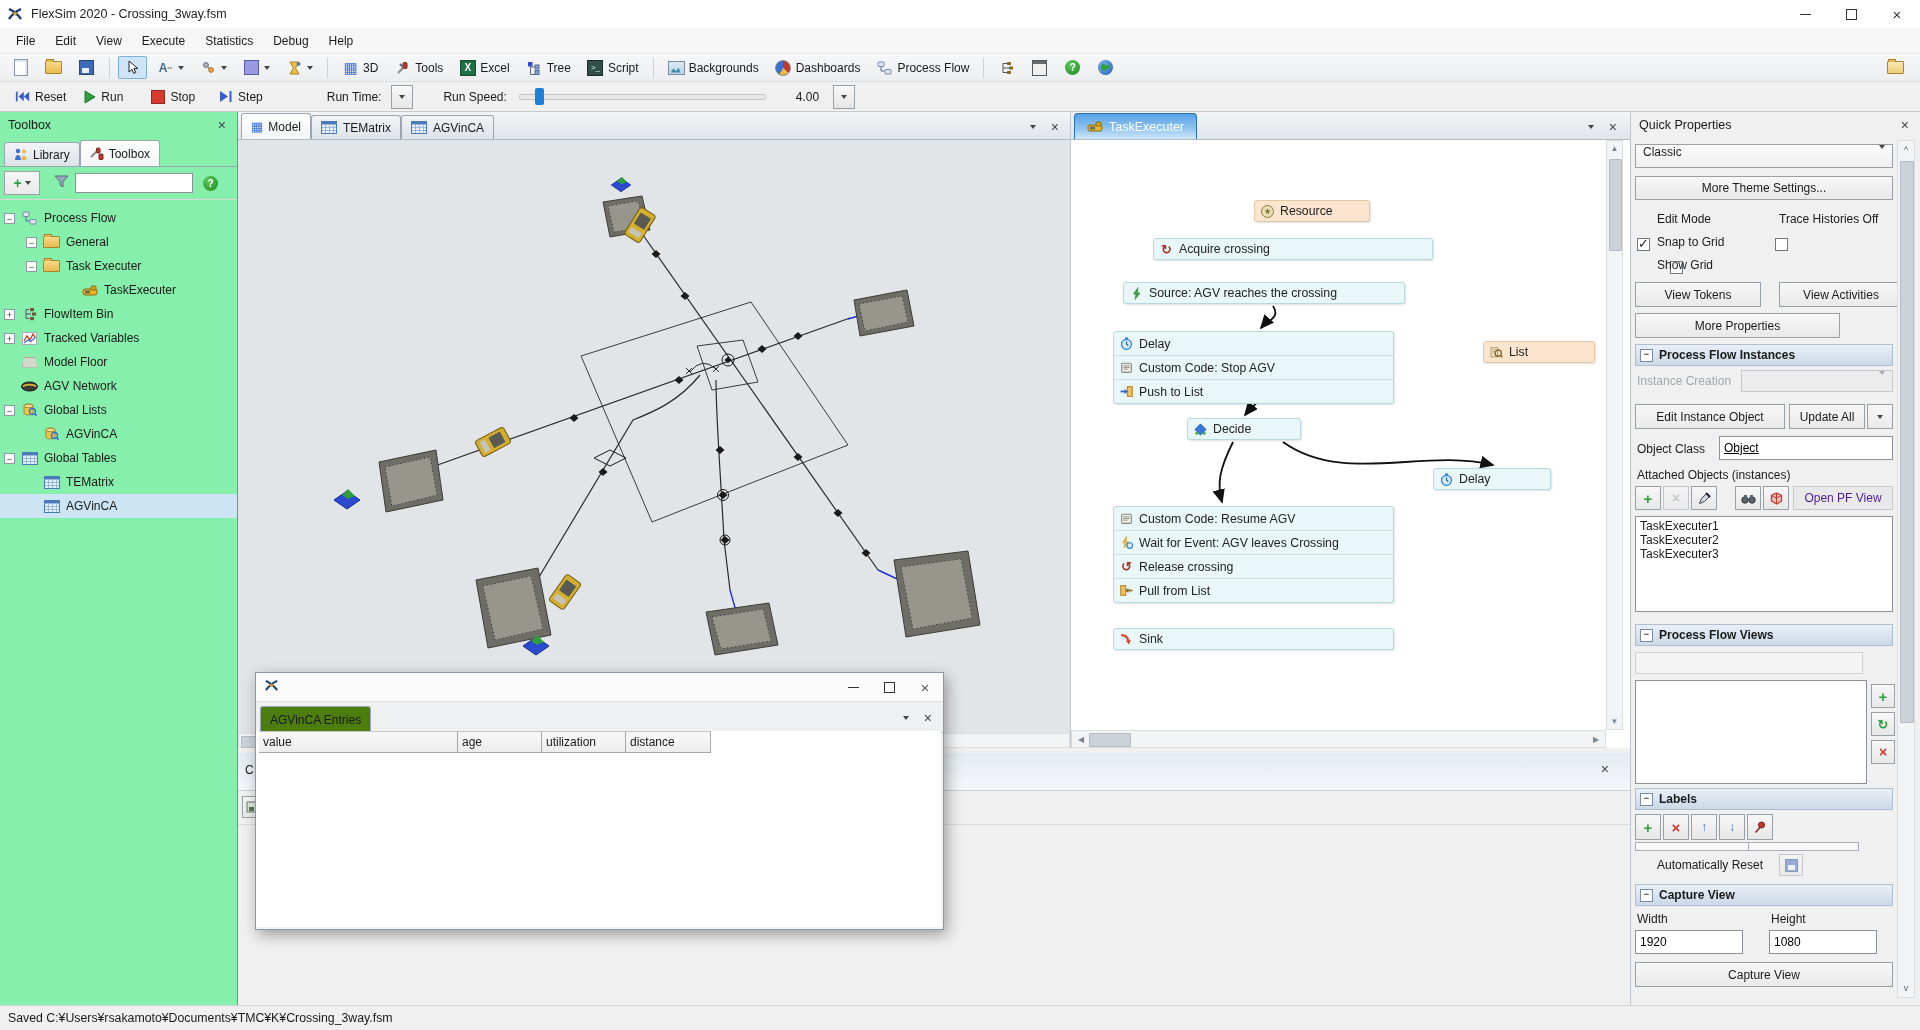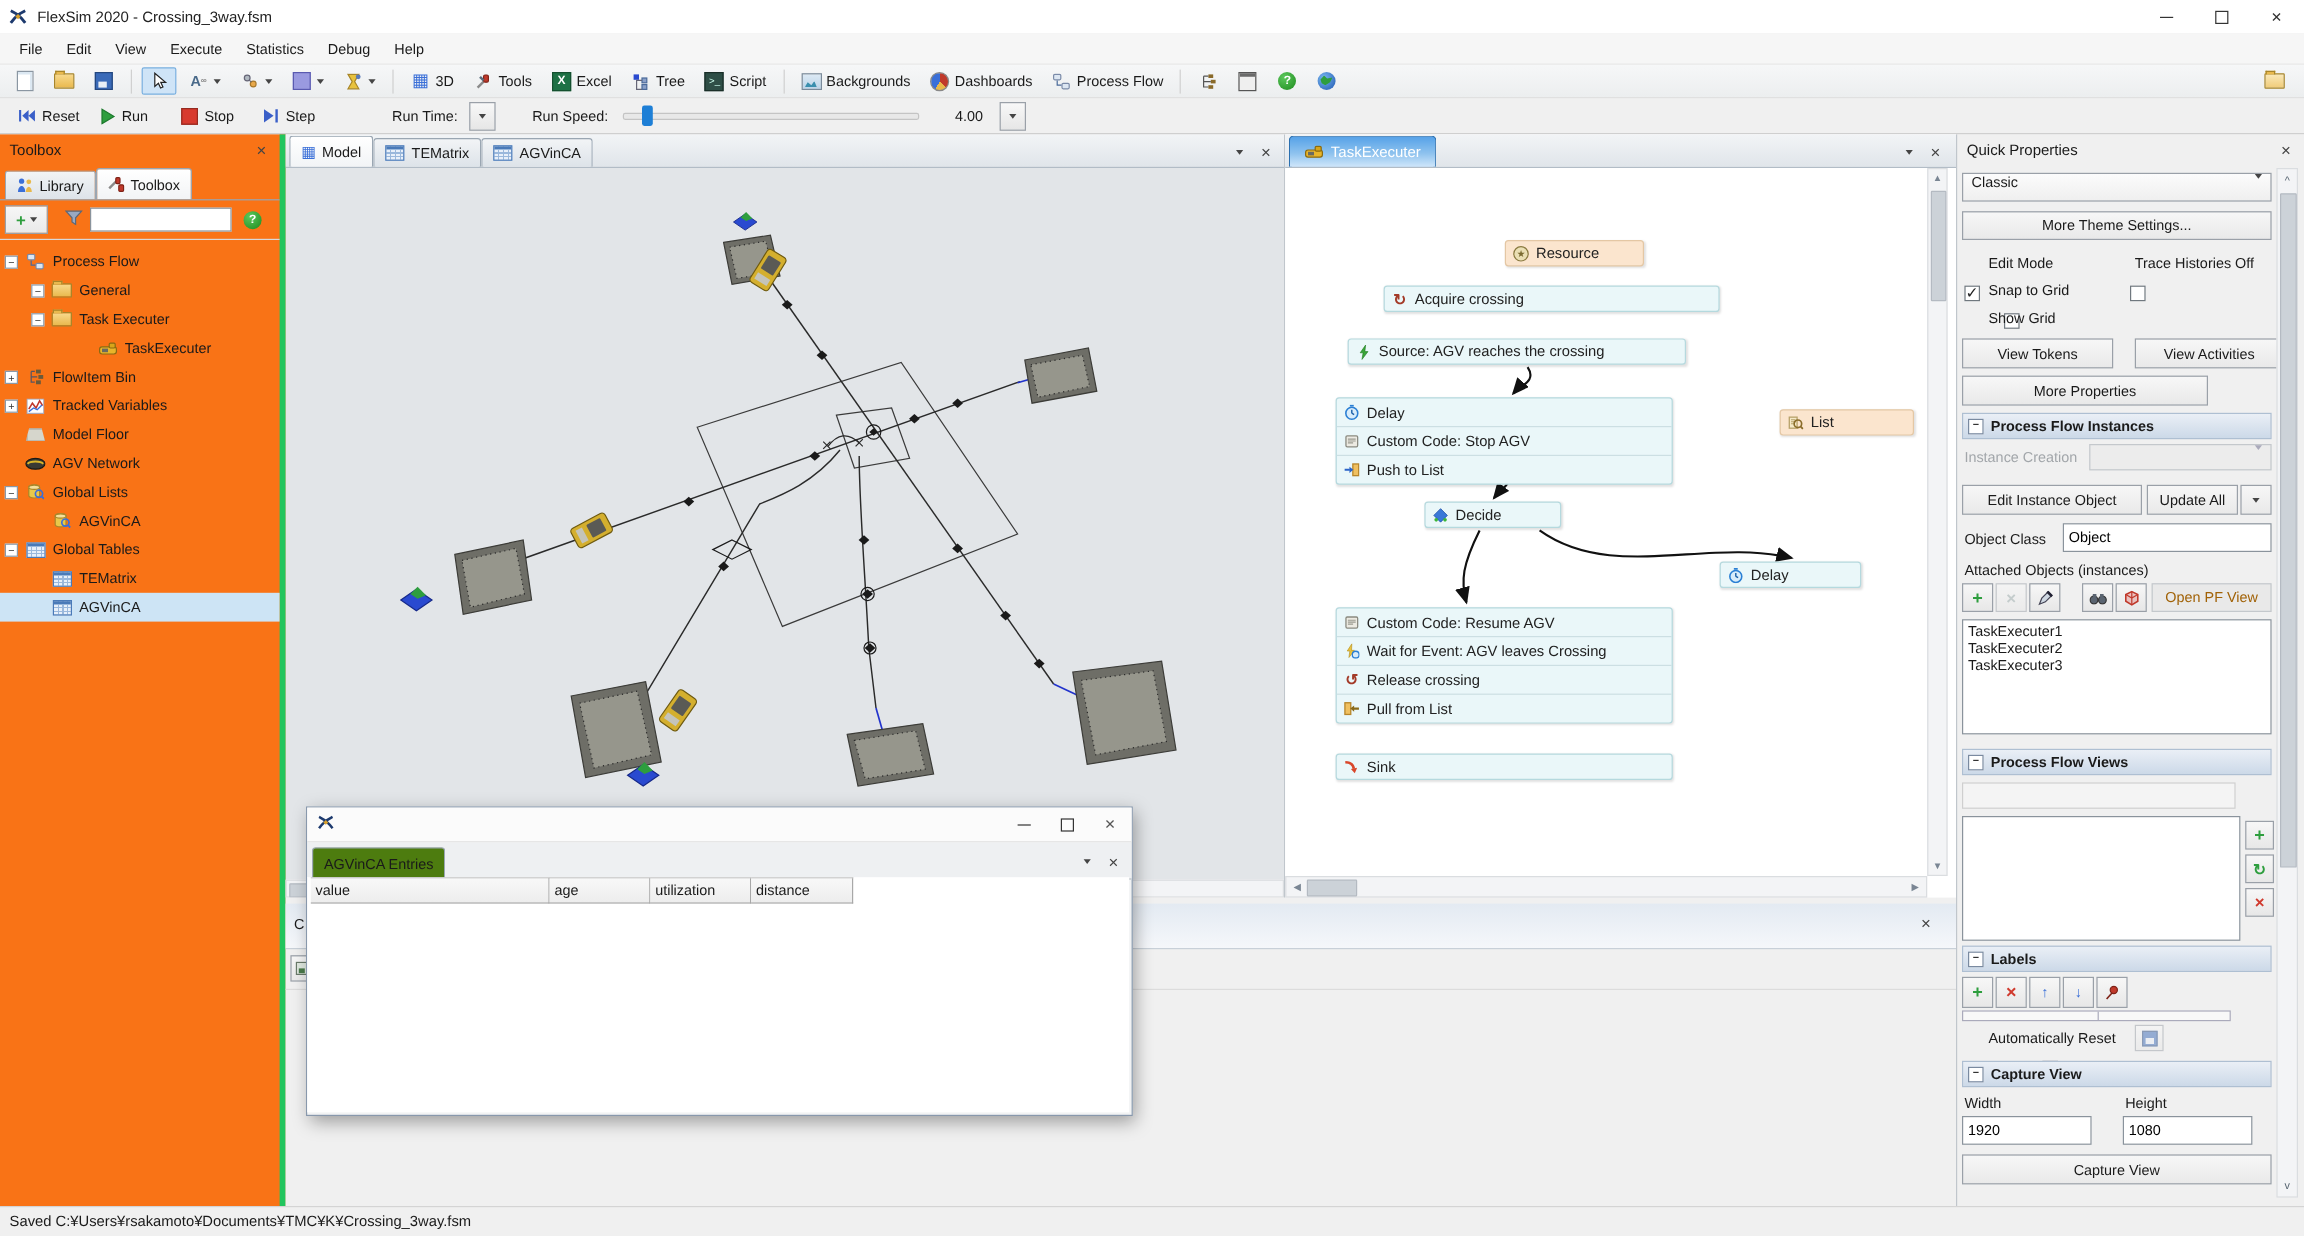--- a/index.html
+++ b/index.html
@@ -47,33 +47,33 @@
   .field{border:1px solid #8a939c;background:#fff;height:20px;padding:0 5px;font:inherit;box-sizing:content-box}
   .ddbtn{width:20px;height:22px;border:1px solid #9aa0a8;background:linear-gradient(#f8f8f8,#e6e6e6);display:flex;align-items:center;justify-content:center}
   .slider-track{width:245px;height:4px;background:#e8e8e8;border:1px solid #c4c4c4;position:relative;border-radius:2px}
   .slider-thumb{position:absolute;left:6%;top:-7px;width:9px;height:17px;background:#1e7fd6;border-radius:2px}
   
   .panel-hdr{height:26px;display:flex;align-items:center;justify-content:space-between;padding:0 8px;font-size:12.5px}
   .xbtn{color:#444;font-size:14px;padding:0 3px}
   .sect{height:22px;background:linear-gradient(#eaeff6,#ccd9e8);border:1px solid #aebfd2;display:flex;align-items:center;gap:6px;padding:0 4px;font-weight:bold;box-sizing:border-box}
   .minibox{width:11px;height:11px;background:#fff;border:1px solid #7a8aa0;font-size:9px;line-height:9px;text-align:center;color:#333;flex:0 0 auto}
   .btn{background:linear-gradient(#f7f7f7,#e9e9e9);border:1px solid #9aa0a8;display:flex;align-items:center;justify-content:center;font-size:12px;box-sizing:border-box}
-  .btn.disabled{color:#a16207;background:#e9e9e9;border-color:#c4c8cc}
+  .btn.disabled{color:#4c1d95;background:#e9e9e9;border-color:#c4c8cc}
   .cb{width:13px;height:13px;background:#fff;border:1px solid #70787f;display:inline-block;position:relative;flex:0 0 auto;box-sizing:border-box}
   .cb.checked::after{content:"✓";position:absolute;top:-3px;left:0px;font-size:13px;color:#222}
   .sel{border:1px solid #9aa0a8;background:linear-gradient(#fcfcfc,#efefef);display:flex;align-items:flex-start;justify-content:space-between;padding:0 7px;box-sizing:border-box}
   .input{border:1px solid #8a939c;background:#fff;padding:0 4px;font:inherit;box-sizing:border-box}
   .listbox{border:1px solid #8a939c;background:#fff;box-sizing:border-box}
   .ibtn{width:26px;height:24px;background:linear-gradient(#f7f7f7,#e7e7e7);border:1px solid #9aa0a8;display:flex;align-items:center;justify-content:center;box-sizing:border-box}
   .ibtn.disabled{opacity:.5}
   .scroll{background:#f3f4f6;border:1px solid #dadde0;box-sizing:border-box;position:absolute}
   .thumb{background:#ccd2d8;border:1px solid #b4bac2;position:absolute;border-radius:1px}
   .sarrow{color:#7a8694;font-size:8px;text-align:center;position:absolute;width:100%}
   
-  #toolbox{left:0;top:112px;width:238px;height:893px;background:#f97316;border-right:5px solid #22c55e;box-sizing:border-box}
+  #toolbox{left:0;top:112px;width:238px;height:893px;background:#86efac;border-right:1px solid #22c55e;box-sizing:border-box}
   .tab{height:24px;display:flex;align-items:center;gap:5px;padding:0 9px;border:1px solid #9aa6b2;border-bottom:none;border-radius:3px 3px 0 0;background:linear-gradient(#f2f4f6,#dde3e9);box-sizing:border-box}
   .tab.active{background:linear-gradient(#ffffff,#f2f4f6);height:26px}
   .trow{height:24px;display:flex;align-items:center;gap:6px;padding-left:4px}
   .trow.sel-row{background:#cde4f5}
   .trow .exp{width:11px;height:11px;background:#fff;border:1px solid #8a9aaa;font-size:9px;line-height:10px;text-align:center;color:#333;flex:0 0 auto;box-sizing:border-box}
   .trow.lvl1{padding-left:26px}
   .trow.lvl2{padding-left:64px}
   .noexp .exp{visibility:hidden}
   .ticon{width:17px;height:16px;display:inline-flex;align-items:center;justify-content:center;flex:0 0 auto}
   .i-folder2{width:15px;height:10px;background:linear-gradient(#f8d98c,#e9b94e);border:1px solid #a8852a;border-radius:1px;position:relative}
@@ -806,21 +806,21 @@
   <div class="sel abs" style="left:110px;top:258px;width:152px;height:22px;background:#ececec;border-color:#c4c8cc">
     <span></span>
       <span class="caret" style="border-top-color:#aab"></span>
     </div>
   <div class="btn abs" style="left:4px;top:292px;width:150px;height:25px">Edit Instance Object</div>
   <div class="btn abs" style="left:158px;top:292px;width:76px;height:25px">Update All</div>
   <div class="btn abs" style="left:236px;top:292px;width:26px;height:25px">
       <span class="caret"></span>
     </div>
   <span class="qp-label" style="left:6px;top:330px">Object Class</span>
-  <input class="input abs" style="left: 88px; top: 324px; width: 174px; height: 24px;" value="Object">
+  <input class="input abs" style="left: 88px; top: 324px; width: 174px; height: 24px; text-decoration: underline;" value="Object">
   <span class="qp-label" style="left:6px;top:356px">Attached Objects (instances)</span>
   <div class="ibtn abs" style="left:4px;top:374px">
       <span style="color:#2e9e3e;font-weight:bold;font-size:15px">+</span>
     </div>
   <div class="ibtn abs disabled" style="left:32px;top:374px">
       <span style="color:#9aa;font-weight:bold;font-size:14px">×</span>
     </div>
   <div class="ibtn abs" style="left:60px;top:374px">
     <svg width="13" height="13" viewBox="0 0 13 13">
         <path d="M1.5 11.5l2-5 5.5-5.5 3 3L6.5 9.5z" fill="#cfd8e2" stroke="#445"></path>

